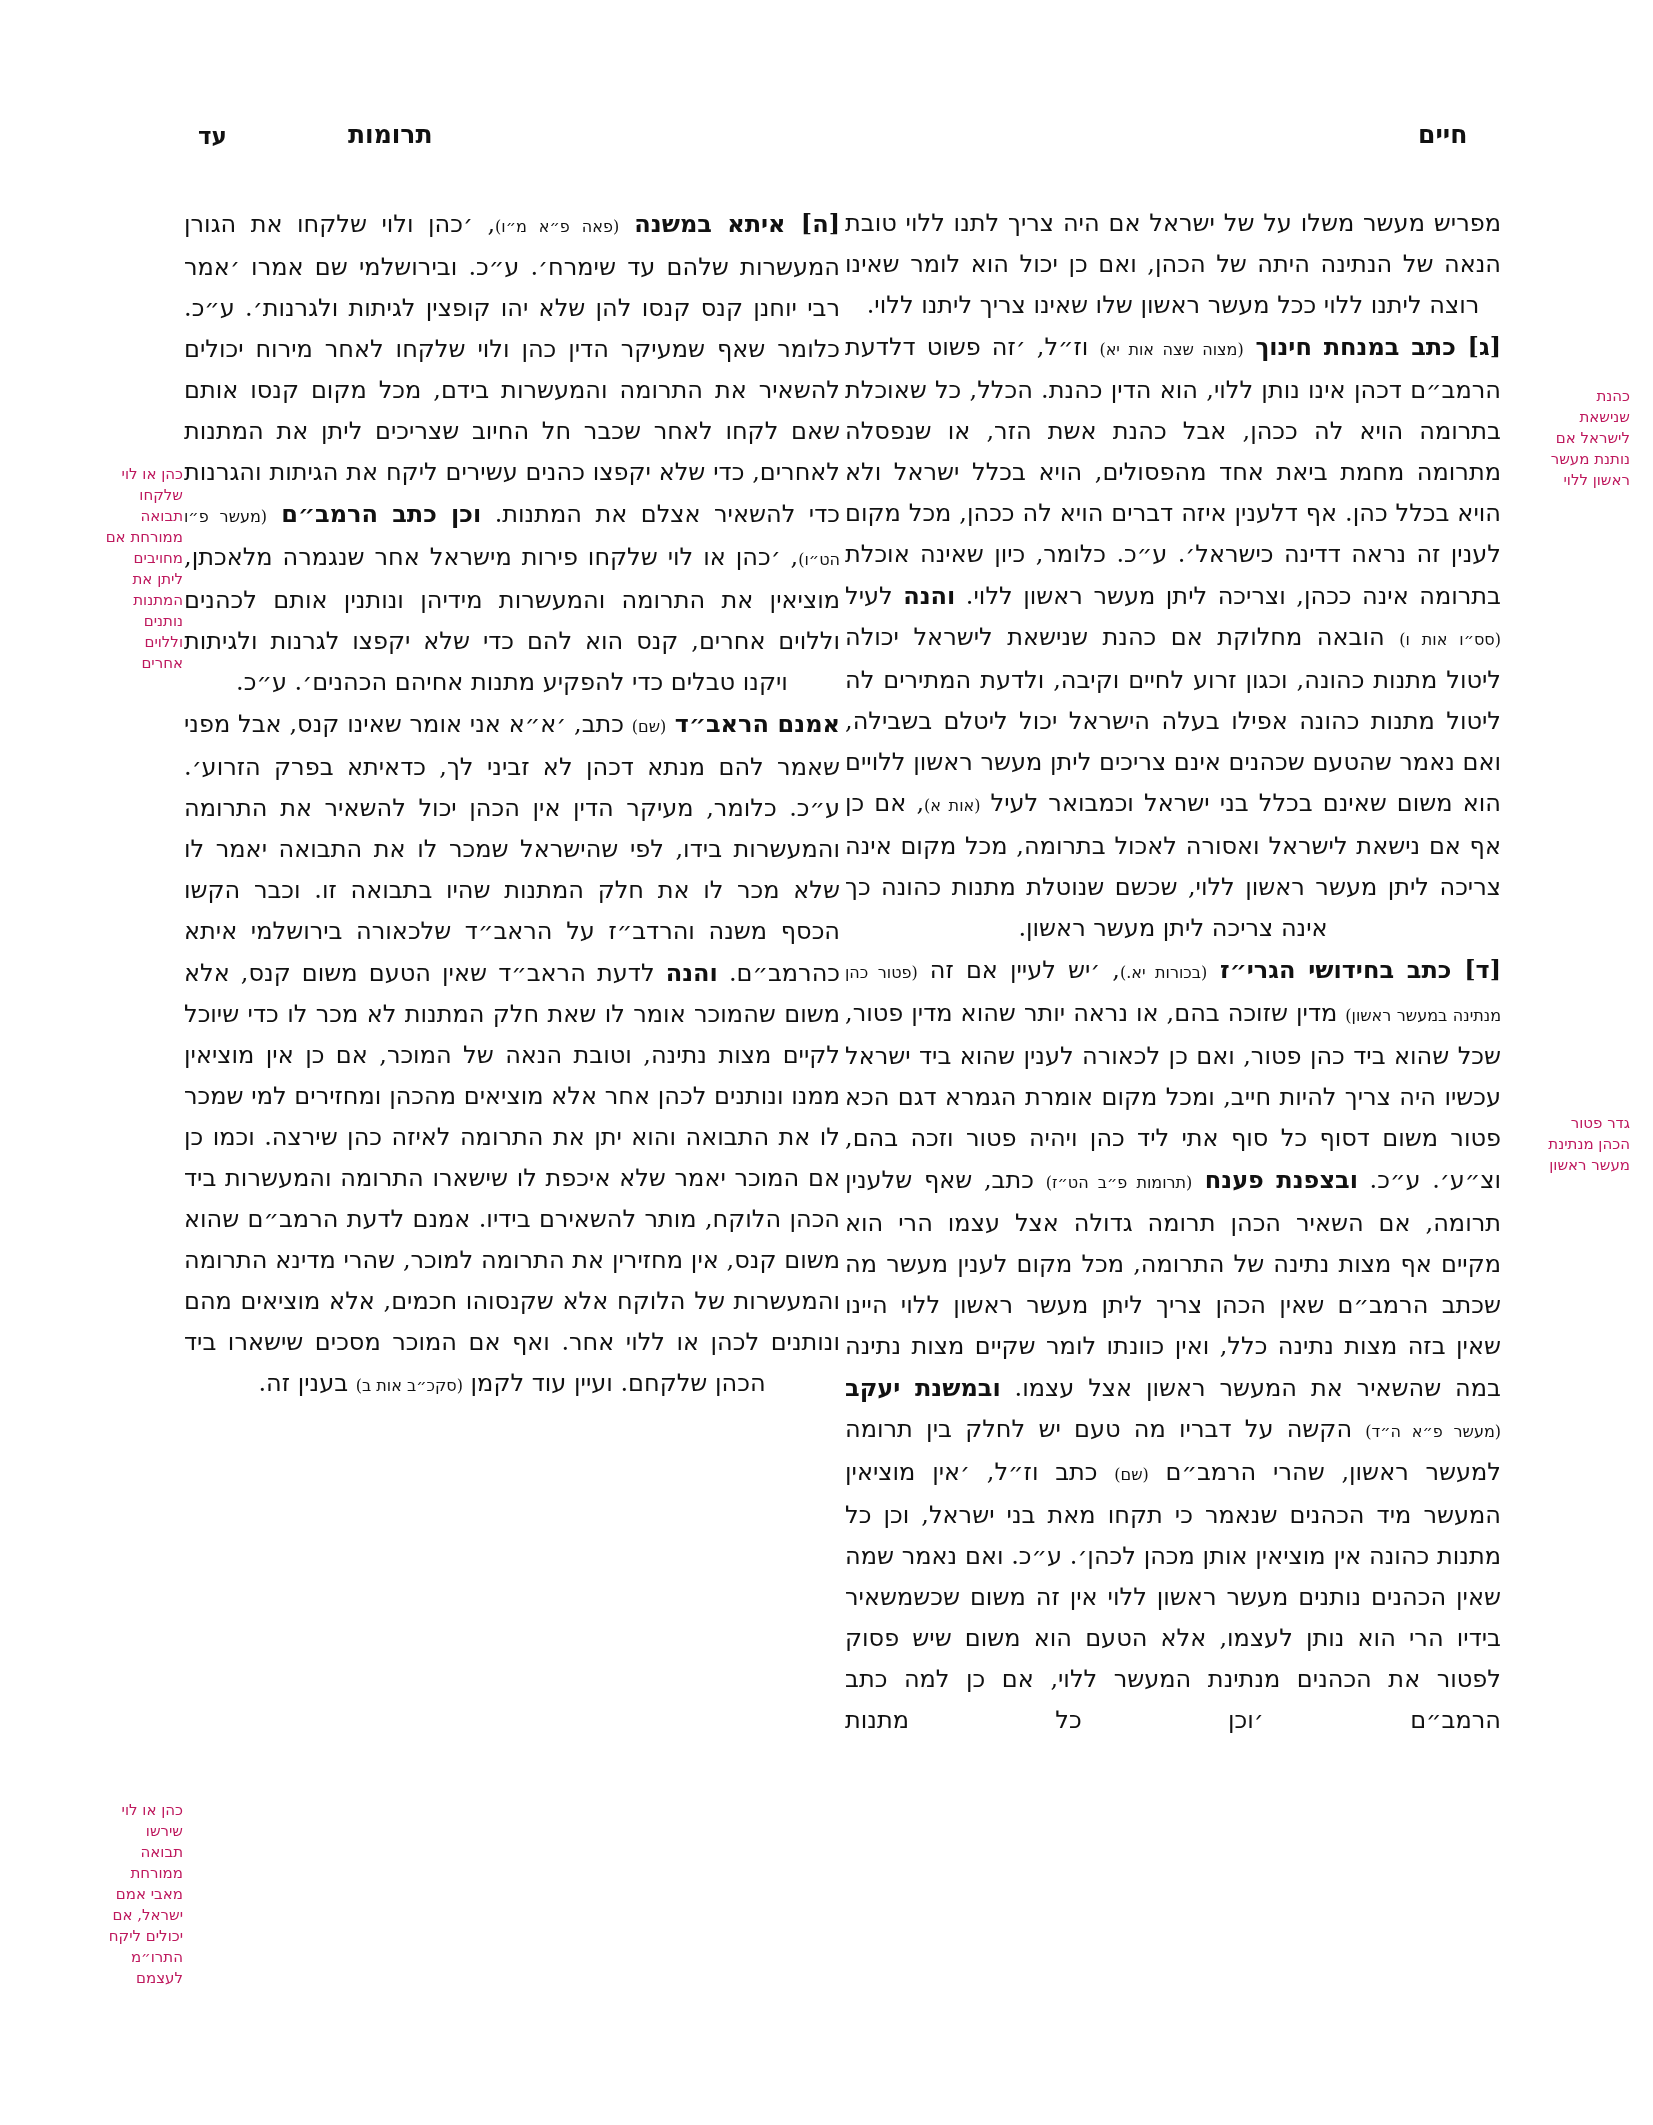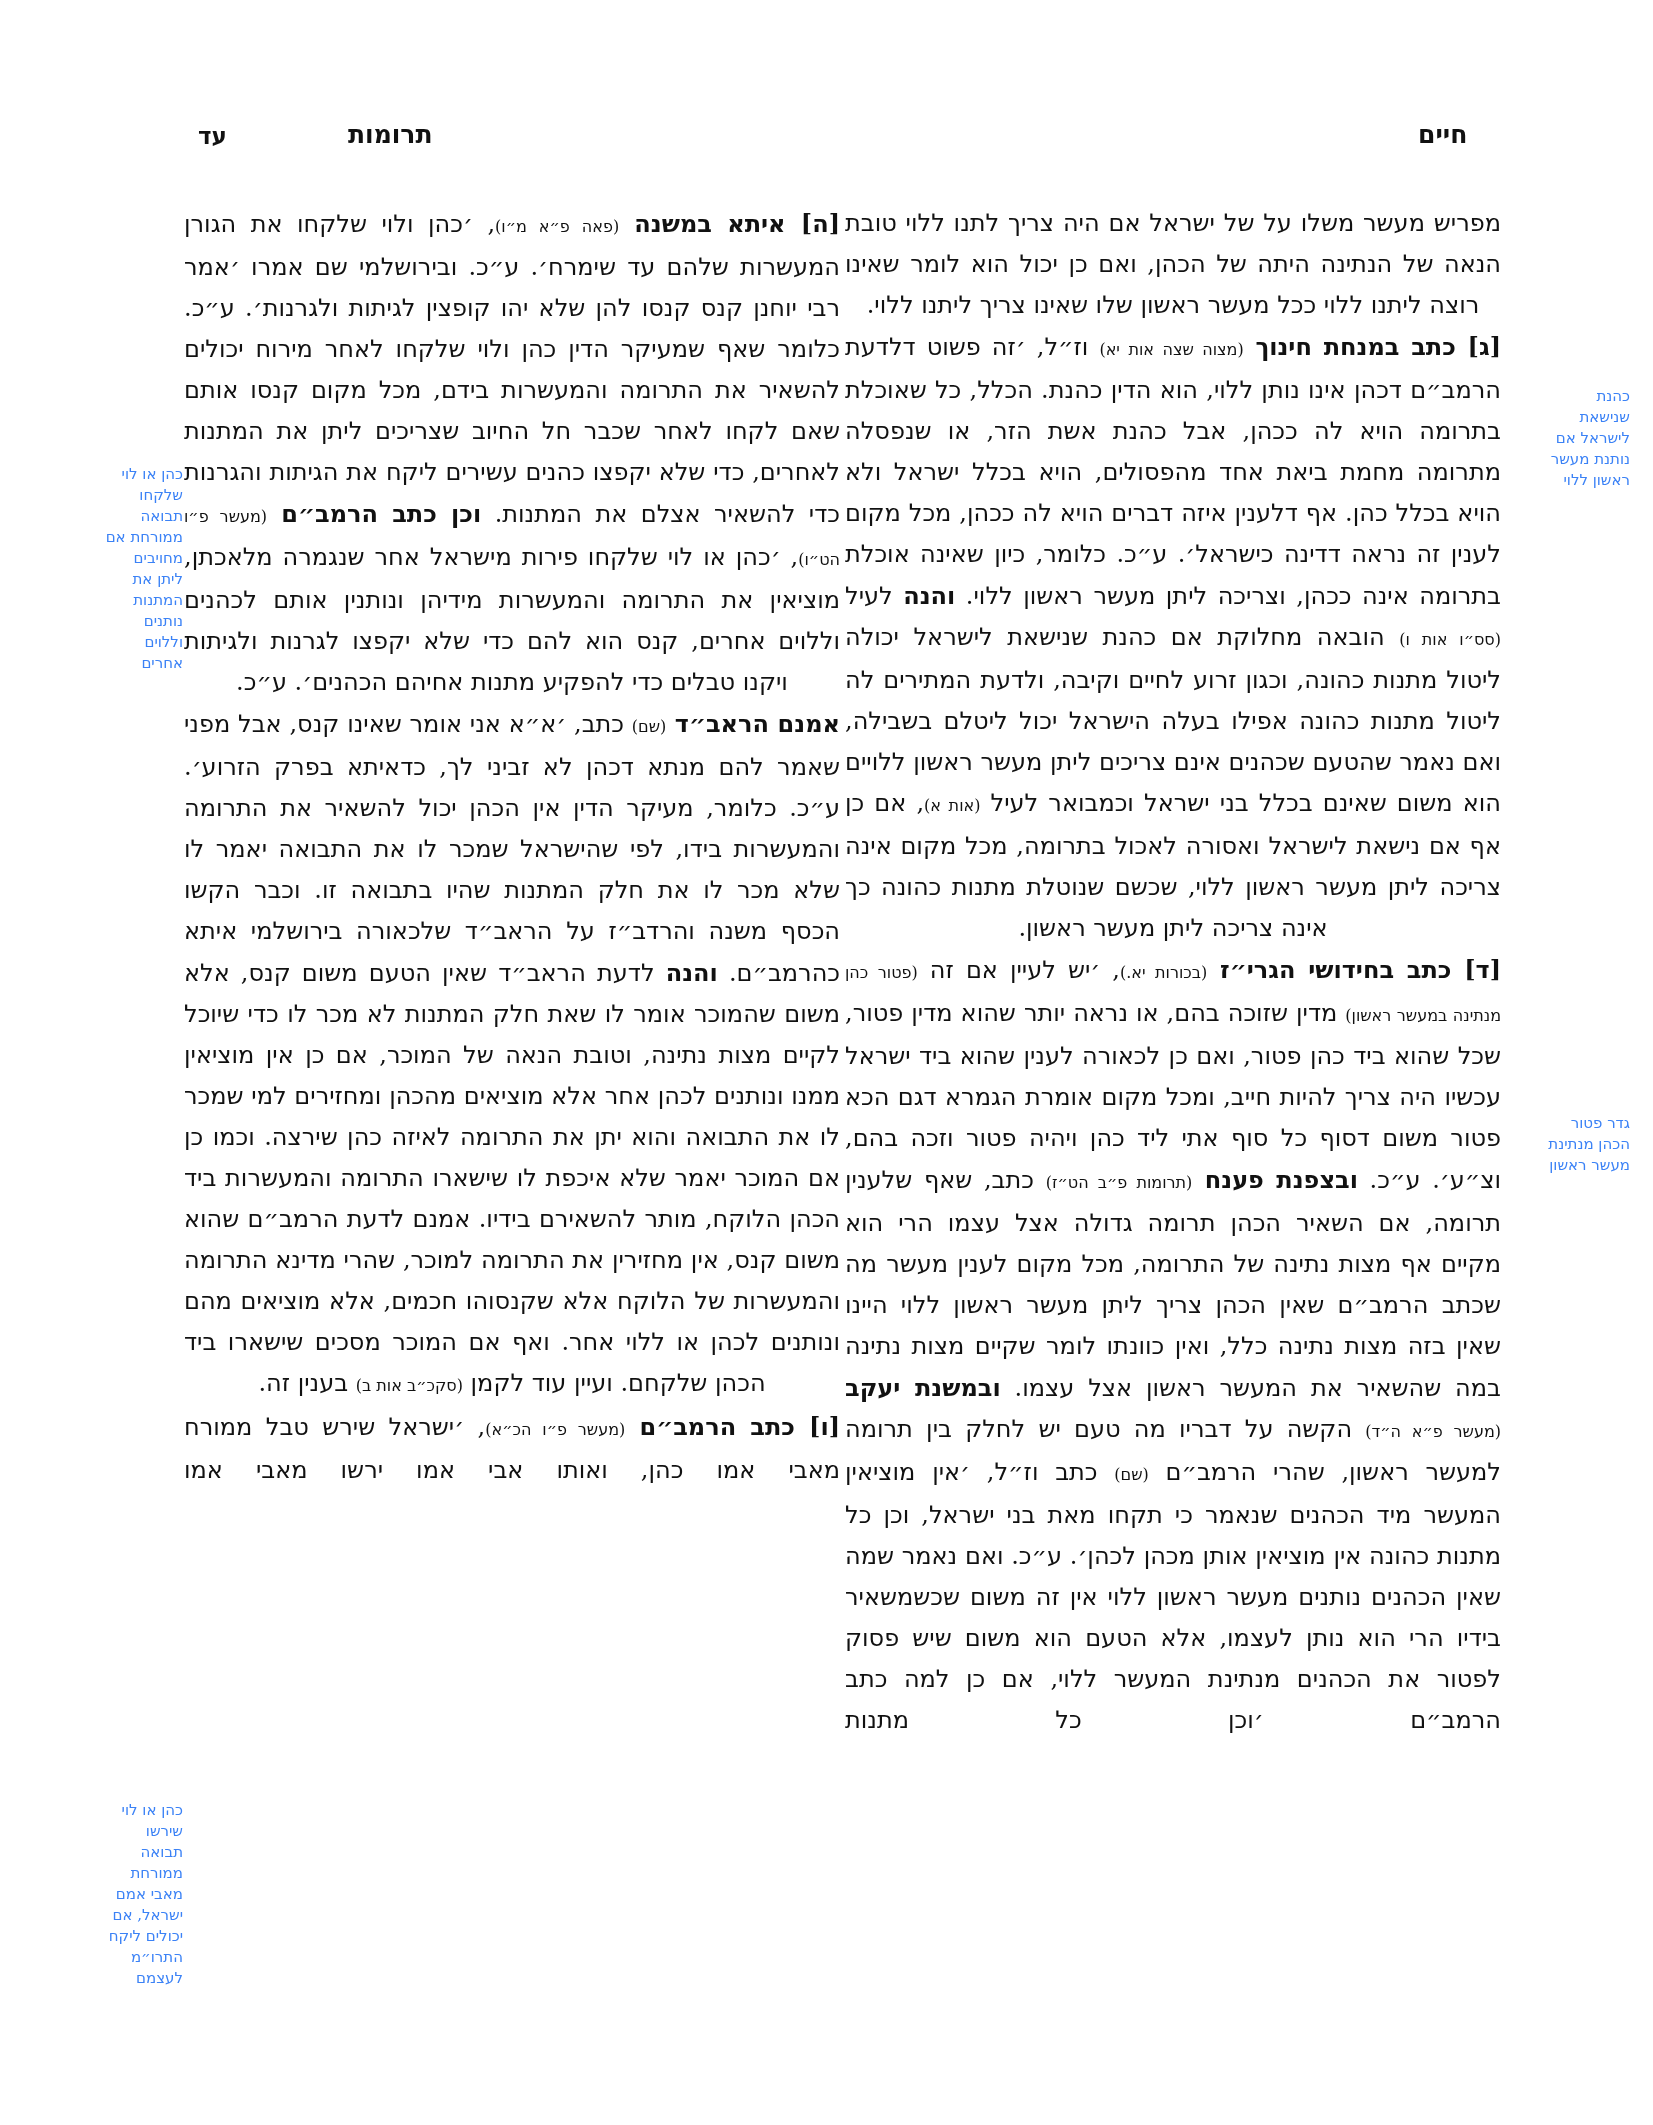--- a/index.html
+++ b/index.html
@@ -32,21 +32,21 @@
   .col-left{left:184px;}
   .para{margin:0;padding:0;text-align:justify;text-align-last:center;}
   .para.cont{text-align-last:justify;}
   .para b{font-weight:bold;}
   .ref{font-size:16px;}
   
   .mnote{
     position:absolute;
     font-size:15px;line-height:21px;
     text-align:right;direction:rtl;
-    color:#3b82f6;
+    color:#be185d;
   }
 </style>
 </head>
 <body>
 
 <div class="page">
 
   <div class="header">
     <span class="h-item h-pagenum">עד</span>
     <span class="h-item h-topic">תרומות</span>
@@ -55,21 +55,20 @@
 
   <div class="col col-right">
       <p class="para">מפריש מעשר משלו על של ישראל אם היה צריך לתנו ללוי טובת הנאה של הנתינה היתה של הכהן, ואם כן יכול הוא לומר שאינו רוצה ליתנו ללוי ככל מעשר ראשון שלו שאינו צריך ליתנו ללוי.</p>
       <p class="para"><b>[ג] כתב במנחת חינוך </b><span class="ref">(מצוה שצה אות יא)</span> וז״ל, ׳זה פשוט דלדעת הרמב״ם דכהן אינו נותן ללוי, הוא הדין כהנת. הכלל, כל שאוכלת בתרומה הויא לה ככהן, אבל כהנת אשת הזר, או שנפסלה מתרומה מחמת ביאת אחד מהפסולים, הויא בכלל ישראל ולא הויא בכלל כהן. אף דלענין איזה דברים הויא לה ככהן, מכל מקום לענין זה נראה דדינה כישראל׳. ע״כ. כלומר, כיון שאינה אוכלת בתרומה אינה ככהן, וצריכה ליתן מעשר ראשון ללוי. <b>והנה</b> לעיל <span class="ref">(סס״ו אות ו)</span> הובאה מחלוקת אם כהנת שנישאת לישראל יכולה ליטול מתנות כהונה, וכגון זרוע לחיים וקיבה, ולדעת המתירים לה ליטול מתנות כהונה אפילו בעלה הישראל יכול ליטלם בשבילה, ואם נאמר שהטעם שכהנים אינם צריכים ליתן מעשר ראשון ללויים הוא משום שאינם בכלל בני ישראל וכמבואר לעיל <span class="ref">(אות א)</span>, אם כן אף אם נישאת לישראל ואסורה לאכול בתרומה, מכל מקום אינה צריכה ליתן מעשר ראשון ללוי, שכשם שנוטלת מתנות כהונה כך אינה צריכה ליתן מעשר ראשון.</p>
       <p class="para cont"><b>[ד] כתב בחידושי הגרי״ז </b><span class="ref">(בכורות יא.)</span>, ׳יש לעיין אם זה <span class="ref">(פטור כהן מנתינה במעשר ראשון)</span> מדין שזוכה בהם, או נראה יותר שהוא מדין פטור, שכל שהוא ביד כהן פטור, ואם כן לכאורה לענין שהוא ביד ישראל עכשיו היה צריך להיות חייב, ומכל מקום אומרת הגמרא דגם הכא פטור משום דסוף כל סוף אתי ליד כהן ויהיה פטור וזכה בהם, וצ״ע׳. ע״כ. <b>ובצפנת פענח </b><span class="ref">(תרומות פ״ב הט״ז)</span> כתב, שאף שלענין תרומה, אם השאיר הכהן תרומה גדולה אצל עצמו הרי הוא מקיים אף מצות נתינה של התרומה, מכל מקום לענין מעשר מה שכתב הרמב״ם שאין הכהן צריך ליתן מעשר ראשון ללוי היינו שאין בזה מצות נתינה כלל, ואין כוונתו לומר שקיים מצות נתינה במה שהשאיר את המעשר ראשון אצל עצמו. <b>ובמשנת יעקב </b><span class="ref">(מעשר פ״א ה״ד)</span> הקשה על דבריו מה טעם יש לחלק בין תרומה למעשר ראשון, שהרי הרמב״ם <span class="ref">(שם)</span> כתב וז״ל, ׳אין מוציאין המעשר מיד הכהנים שנאמר כי תקחו מאת בני ישראל, וכן כל מתנות כהונה אין מוציאין אותן מכהן לכהן׳. ע״כ. ואם נאמר שמה שאין הכהנים נותנים מעשר ראשון ללוי אין זה משום שכשמשאיר בידיו הרי הוא נותן לעצמו, אלא הטעם הוא משום שיש פסוק לפטור את הכהנים מנתינת המעשר ללוי, אם כן למה כתב הרמב״ם ׳וכן כל מתנות</p>
     </div>
 
   <div class="col col-left">
       <p class="para"><b>[ה] איתא במשנה </b><span class="ref">(פאה פ״א מ״ו)</span>, ׳כהן ולוי שלקחו את הגורן המעשרות שלהם עד שימרח׳. ע״כ. ובירושלמי שם אמרו ׳אמר רבי יוחנן קנס קנסו להן שלא יהו קופצין לגיתות ולגרנות׳. ע״כ. כלומר שאף שמעיקר הדין כהן ולוי שלקחו לאחר מירוח יכולים להשאיר את התרומה והמעשרות בידם, מכל מקום קנסו אותם שאם לקחו לאחר שכבר חל החיוב שצריכים ליתן את המתנות לאחרים, כדי שלא יקפצו כהנים עשירים ליקח את הגיתות והגרנות כדי להשאיר אצלם את המתנות. <b>וכן כתב הרמב״ם </b><span class="ref">(מעשר פ״ו הט״ו)</span>, ׳כהן או לוי שלקחו פירות מישראל אחר שנגמרה מלאכתן, מוציאין את התרומה והמעשרות מידיהן ונותנין אותם לכהנים וללוים אחרים, קנס הוא להם כדי שלא יקפצו לגרנות ולגיתות ויקנו טבלים כדי להפקיע מתנות אחיהם הכהנים׳. ע״כ.</p>
       <p class="para"><b>אמנם הראב״ד </b><span class="ref">(שם)</span> כתב, ׳א״א אני אומר שאינו קנס, אבל מפני שאמר להם מנתא דכהן לא זביני לך, כדאיתא בפרק הזרוע׳. ע״כ. כלומר, מעיקר הדין אין הכהן יכול להשאיר את התרומה והמעשרות בידו, לפי שהישראל שמכר לו את התבואה יאמר לו שלא מכר לו את חלק המתנות שהיו בתבואה זו. וכבר הקשו הכסף משנה והרדב״ז על הראב״ד שלכאורה בירושלמי איתא כהרמב״ם. <b>והנה</b> לדעת הראב״ד שאין הטעם משום קנס, אלא משום שהמוכר אומר לו שאת חלק המתנות לא מכר לו כדי שיוכל לקיים מצות נתינה, וטובת הנאה של המוכר, אם כן אין מוציאין ממנו ונותנים לכהן אחר אלא מוציאים מהכהן ומחזירים למי שמכר לו את התבואה והוא יתן את התרומה לאיזה כהן שירצה. וכמו כן אם המוכר יאמר שלא איכפת לו שישארו התרומה והמעשרות ביד הכהן הלוקח, מותר להשאירם בידיו. אמנם לדעת הרמב״ם שהוא משום קנס, אין מחזירין את התרומה למוכר, שהרי מדינא התרומה והמעשרות של הלוקח אלא שקנסוהו חכמים, אלא מוציאים מהם ונותנים לכהן או ללוי אחר. ואף אם המוכר מסכים שישארו ביד הכהן שלקחם. ועיין עוד לקמן <span class="ref">(סקכ״ב אות ב)</span> בענין זה.</p>
-      <p class="para cont"><b>[ו] כתב הרמב״ם </b><span class="ref">(מעשר פ״ו הכ״א)</span>, ׳ישראל שירש טבל ממורח מאבי אמו כהן, ואותו אבי אמו ירשו מאבי אמו</p>
     </div>
 
 <div class="mnote" style="top: 386px; left: 1503px; width: 127px;">
       <div>כהנת</div>
       <div>שנישאת</div>
       <div>לישראל אם</div>
       <div>נותנת מעשר</div>
       <div>ראשון ללוי</div>
     </div>
     <div class="mnote" style="top: 1113px; left: 1503px; width: 127px;">

